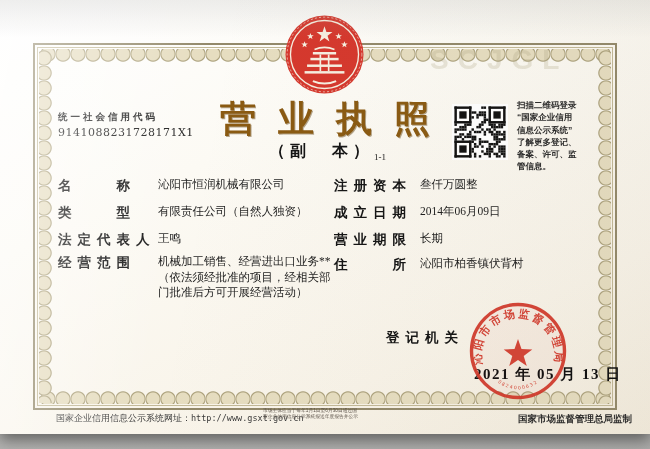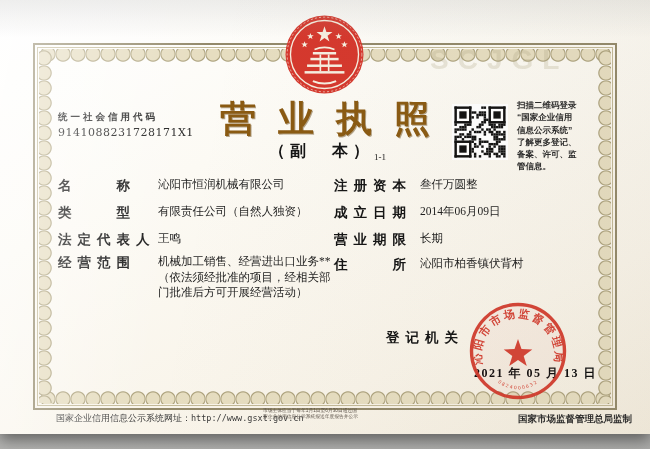--- a/index.html
+++ b/index.html
@@ -78,21 +78,21 @@
     font-size:11.5px;color:#1d1d1d;line-height:15.5px;
     font-family:"Liberation Serif",serif;
   }
   .w180{width:182px;}
   
   .reg-label{
     position:absolute;left:386px;top:329px;font-size:13.5px;font-weight:bold;
     letter-spacing:6px;color:#141414;white-space:nowrap;
   }
   .reg-date{
-    position:absolute;left:474px;top:365px;font-size:12px;font-weight:600;
+    position:absolute;left:474px;top:365px;font-size:15px;font-weight:600;
     letter-spacing:1.5px;color:#111;font-family:"Liberation Serif",serif;white-space:nowrap;z-index:1;
   }
   .seal{position:absolute;left:468px;top:301px;width:100px;height:100px;opacity:.93;z-index:2;}
   
   .footer-web{
     position:absolute;left:56px;top:412px;font-size:9px;color:#3b3b3b;
     font-family:"Liberation Serif",serif;white-space:nowrap;
   }
   .footer-web .url{font-family:"DejaVu Sans Mono",monospace;font-size:8.5px;}
   .footer-notice{

